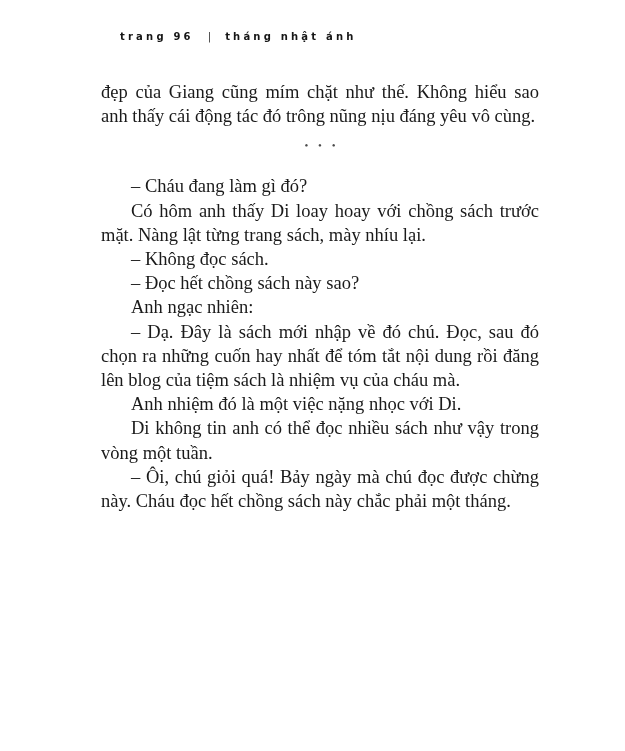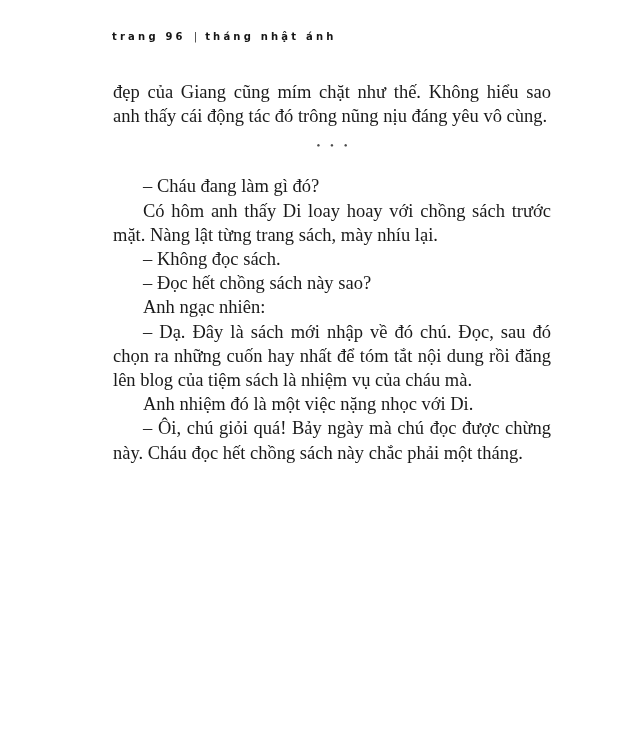--- a/index.html
+++ b/index.html
@@ -11,41 +11,41 @@
     position: relative;
     width: 625px;
     height: 751px;
     background: #ffffff;
     overflow: hidden;
     font-family: "Liberation Serif", "DejaVu Serif", serif;
   }
   .running-head {
     position: absolute;
     top: 31px;
-    left: 112px;
+    left: 120px;
     display: flex;
     align-items: baseline;
-    gap: 4px;
+    gap: 10px;
     font-family: "DejaVu Sans", "Liberation Sans", sans-serif;
     font-size: 10px;
     font-weight: 600;
     letter-spacing: 3.2px;
     color: #161616;
     white-space: nowrap;
   }
   .running-head .pipe {
     font-weight: 400;
     letter-spacing: 0;
     margin: 0 4px;
     color: #333333;
   }
   .text-block {
     position: absolute;
     top: 80px;
-    left: 113px;
+    left: 101px;
     width: 438px;
     font-size: 18.5px;
     line-height: 24.2px;
     color: #1a1a1a;
     text-align: justify;
   }
   .text-block p.para {
     margin: 0;
   }
   .text-block p.para.indent {
@@ -76,16 +76,17 @@
 
   <p class="para">đẹp của Giang cũng mím chặt như thế. Không hiểu sao anh thấy cái động tác đó trông nũng nịu đáng yêu vô cùng.</p>
       <div class="divider">• • •</div>
       <p class="para indent">– Cháu đang làm gì đó?</p>
       <p class="para indent">Có hôm anh thấy Di loay hoay với chồng sách trước mặt. Nàng lật từng trang sách, mày nhíu lại.</p>
       <p class="para indent">– Không đọc sách.</p>
       <p class="para indent">– Đọc hết chồng sách này sao?</p>
       <p class="para indent">Anh ngạc nhiên:</p>
       <p class="para indent">– Dạ. Đây là sách mới nhập về đó chú. Đọc, sau đó chọn ra những cuốn hay nhất để tóm tắt nội dung rồi đăng lên blog của tiệm sách là nhiệm vụ của cháu mà.</p>
       <p class="para indent">Anh nhiệm đó là một việc nặng nhọc với Di.</p>
+      <p class="para indent">Di không tin anh có thể đọc nhiều sách như vậy trong vòng một tuần.</p>
       <p class="para indent">– Ôi, chú giỏi quá! Bảy ngày mà chú đọc được chừng này. Cháu đọc hết chồng sách này chắc phải một tháng.</p>
     </main>
 
 </div>
 
 </body></html>

